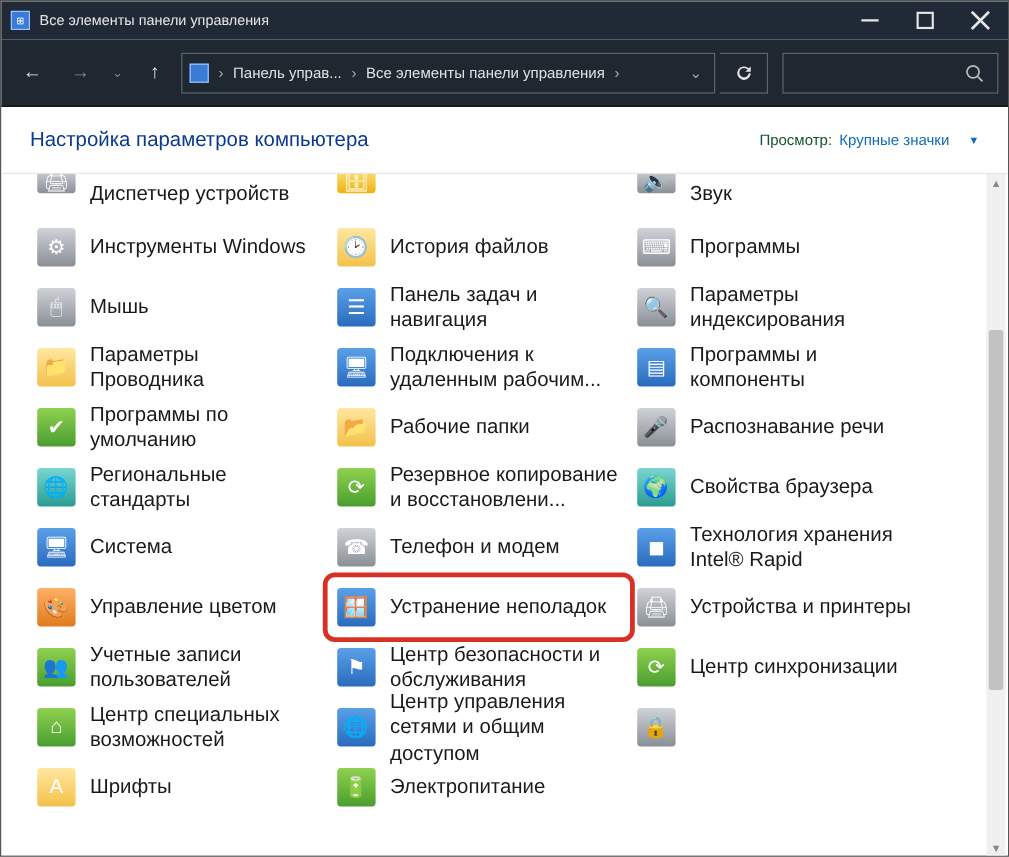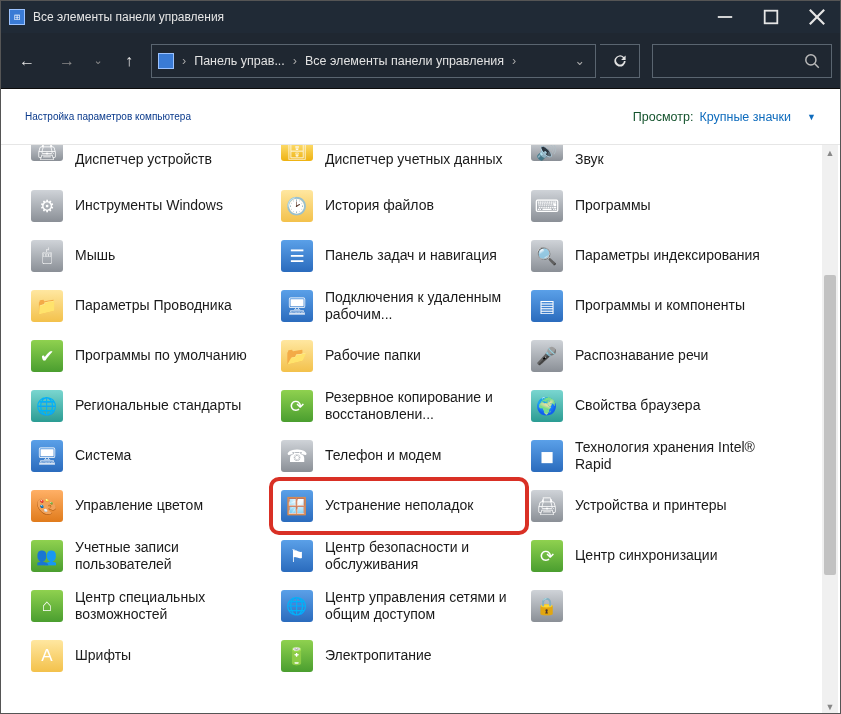--- a/index.html
+++ b/index.html
@@ -91,21 +91,21 @@
   
   .content-header {
     height: 56px;
     display: flex;
     align-items: center;
     padding: 0 24px;
     border-bottom: 1px solid #e6e6e6;
   }
   .page-title {
     color: #0a3a8c;
-    font-size: 10px;
+    font-size: 17px;
     font-weight: 400;
     flex: 1;
   }
   .view-label { color: #14532d; font-size: 12.5px; margin-right: 6px; }
   .view-select { color: #0f6cbd; font-size: 12.5px; display: inline-flex; align-items: center; gap: 16px; }
   
   .grid-wrap {
     height: calc(714px - 32px - 56px - 56px);
     overflow: hidden;
     position: relative;
@@ -127,21 +127,21 @@
   .cell .ico {
     width: 32px; height: 32px;
     flex: 0 0 32px;
     border-radius: 3px;
     display: flex; align-items: center; justify-content: center;
     font-size: 17px;
     color: #fff;
   }
   .cell .lbl {
     color: #1a1a1a;
-    font-size: 14px;
+    font-size: 17px;
     line-height: 1.25;
     max-width: 190px;
   }
   .cell.partial { height: 30px; align-items: flex-start; padding-top: 0; }
   .cell.partial .ico { height: 20px; margin-top: -10px; }
   .cell.partial .lbl { padding-top: 0; }
   
   .highlight {
     border: 4px solid #d93025;
     border-radius: 10px;
@@ -244,21 +244,20 @@
 
 <div class="grid-wrap">
   <div class="grid">
 
     <div class="cell partial">
       <div class="ico c-grey">🖨</div>
       <div class="lbl">Диспетчер устройств</div>
     </div>
     <div class="cell partial">
       <div class="ico c-yellow">🗄</div>
-      <div class="lbl">Диспетчер учетных данных</div>
     </div>
     <div class="cell partial">
       <div class="ico c-grey">🔊</div>
       <div class="lbl">Звук</div>
     </div>
 
     <div class="cell">
       <div class="ico c-grey">⚙</div>
       <div class="lbl">Инструменты Windows</div>
     </div>

